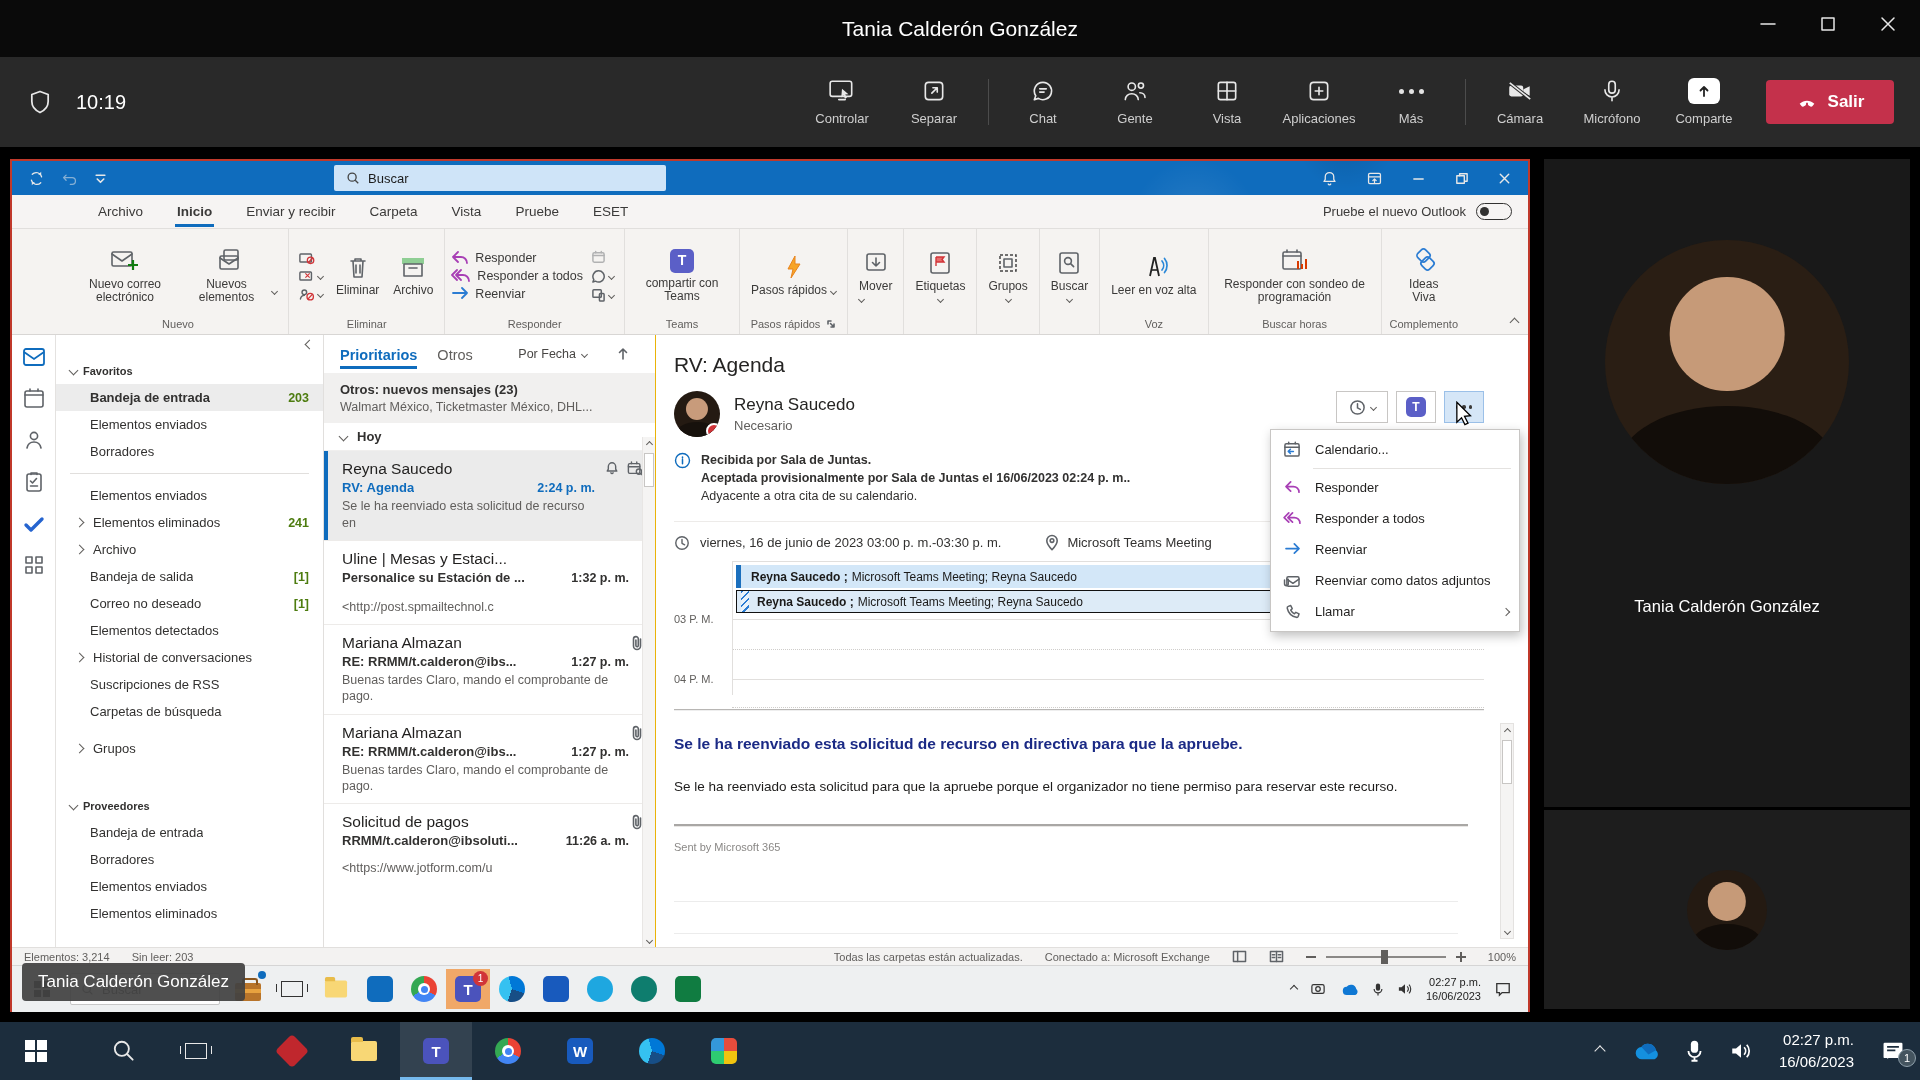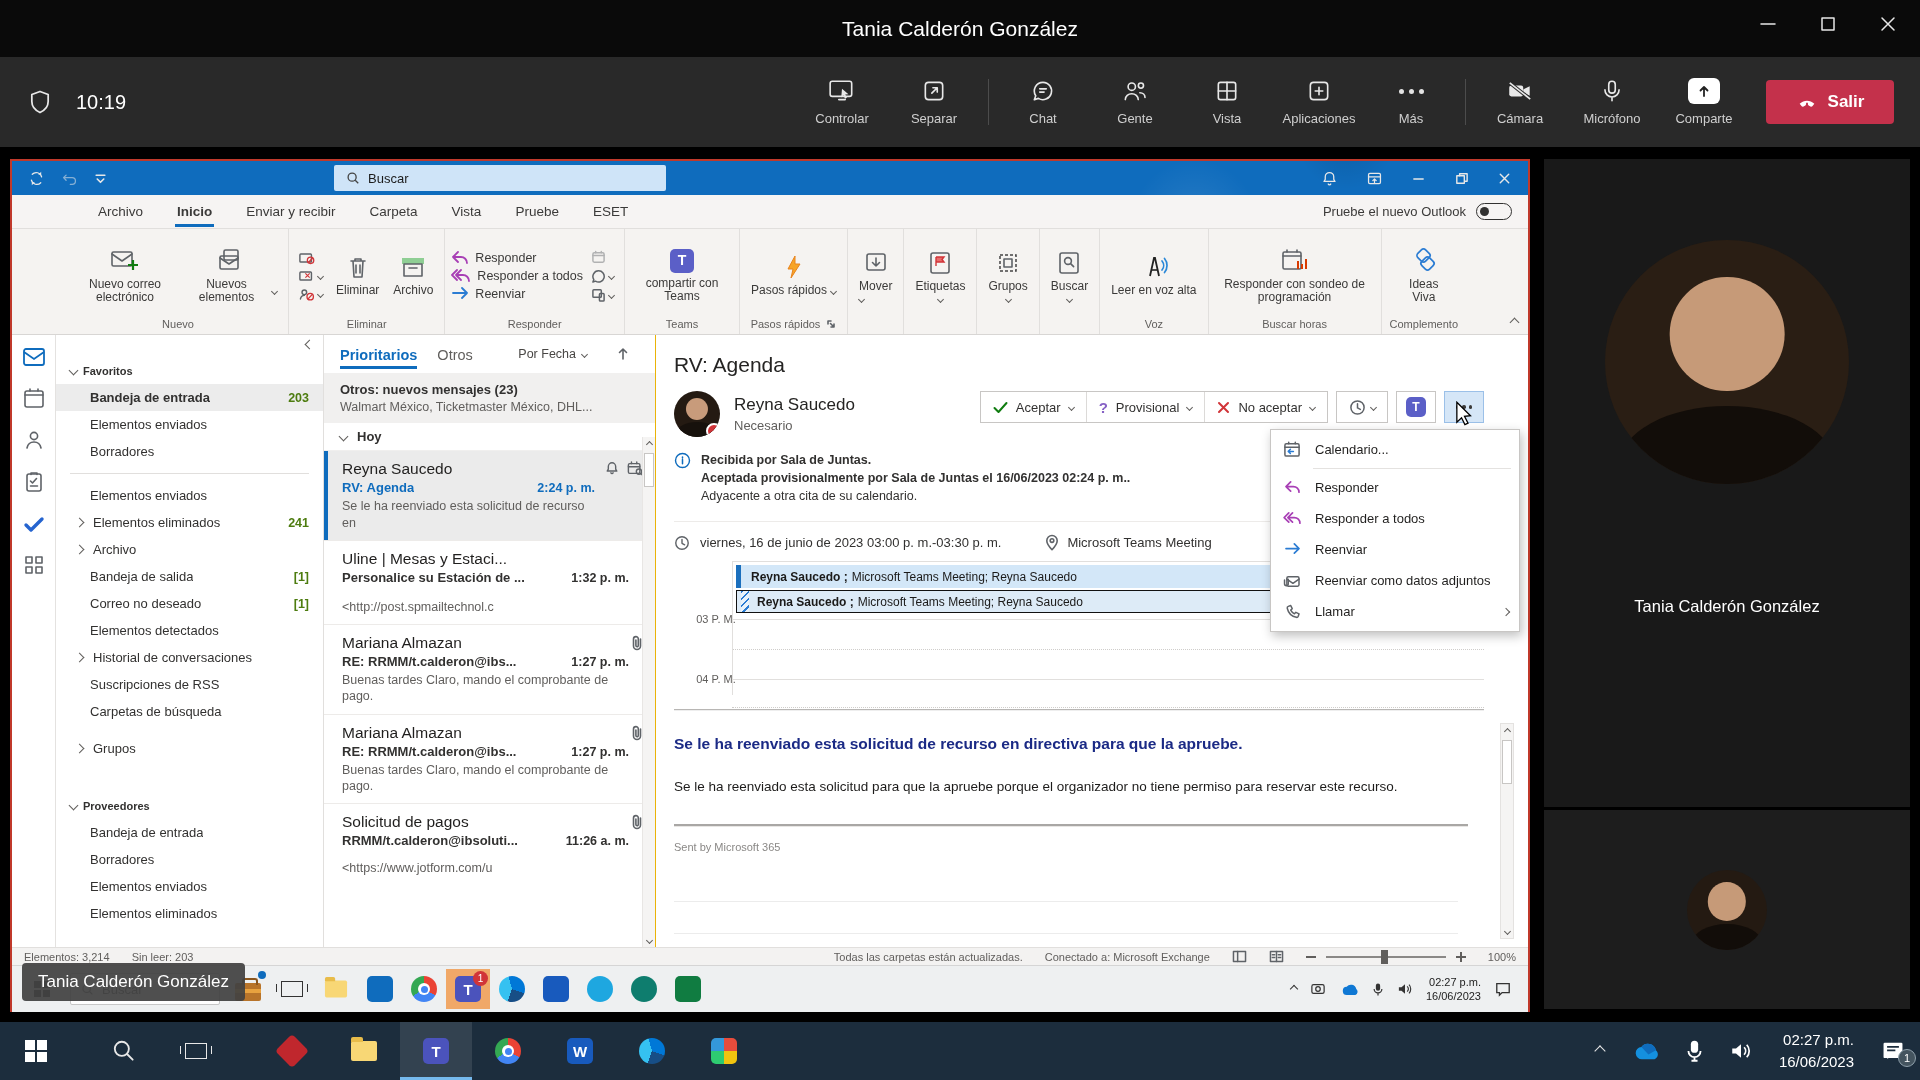--- a/index.html
+++ b/index.html
@@ -106,21 +106,21 @@
 .pavatar:before{content:"";position:absolute;left:50%;top:16%;transform:translateX(-50%);width:48%;height:48%;border-radius:50%;background:#c89b7b}
 .pavatar:after{content:"";position:absolute;left:50%;bottom:-14%;transform:translateX(-50%);width:86%;height:46%;border-radius:50%;background:#17110c}
 .pdot{position:absolute;right:-2px;bottom:-2px;width:16px;height:16px;border-radius:50%;background:#d13438;border:2px solid #fff;z-index:2}
 #sname{font-size:17px;color:#252423}
 #srole{font-size:13px;color:#605e5c;margin-top:3px}
 #minfo{display:flex;gap:10px;margin-top:14px;font-size:12.5px;color:#323130;line-height:1.45}
 #minfo .l1{font-weight:bold}
 #whenrow{display:flex;align-items:center;gap:10px;margin-top:16px;font-size:13px;color:#323130;border-top:1px solid #edebe9;padding-top:12px}
 #whenrow .loc{display:flex;align-items:center;gap:8px;margin-left:34px}
 #calprev{position:relative;height:148px;margin-top:10px;margin-right:44px}
-.cgut{position:absolute;left:16px;width:52px;text-align:center;font-size:11px;color:#605e5c}
+.cgut{position:absolute;left:0;width:52px;text-align:left;font-size:11px;color:#605e5c}
 .cline{position:absolute;left:58px;right:0;height:0;border-top:1px solid #e1dfdd}
 .cdot{border-top:1px dotted #cfcdcb}
 .cvert{position:absolute;left:58px;top:0;bottom:14px;width:0;border-left:1px solid #e1dfdd}
 .cbar{position:absolute;left:62px;right:6px;height:23px;background:#d3e7f8;display:flex;align-items:center;font-size:12px;color:#1b1a19;padding-left:10px;white-space:nowrap;overflow:hidden}
 .cbar b{margin-right:4px}
 #cbar1{top:4px;border-left:5px solid #1b6fbd}
 #cbar2{top:29px;border:1.6px solid #111;background:#ddebf7;padding-left:4px}
 #cbar2 .hatch{width:8px;align-self:stretch;margin-right:8px;background:repeating-linear-gradient(135deg,#2b7cd3 0 2px,#eaf3fb 2px 5px)}
 #bodysep{height:2px;background:#b8b6b4;border-bottom:1px solid #eee;margin-right:44px}
 #bheading{margin-top:24px;font-size:15.5px;font-weight:bold;color:#1b2a85}
@@ -899,41 +899,20 @@
             <span class="sarr" style="bottom:0">
                 <span class="cv d" style="width:5px;height:5px"></span>
               </span>
           </div>
         </div>
 
         <div id="rpane">
           <div id="rsubject">RV: Agenda</div>
 
           <div id="resp">
-            <div id="respgrp">
-              <span class="rspbtn">
-                <svg width="15" height="13" viewBox="0 0 15 13">
-                    <path d="M1.5 7l4 4L13.5 2" fill="none" stroke="#107c10" stroke-width="2" stroke-linecap="round" stroke-linejoin="round"></path>
-                  </svg>
-                <span>Aceptar</span>
-                  <span class="car"></span>
-              </span>
-              <span class="rspbtn">
-                <span style="color:#8661c5;font-weight:bold;font-size:15px">?</span>
-                <span>Provisional</span>
-                  <span class="car"></span>
-              </span>
-              <span class="rspbtn">
-                <svg width="13" height="13" viewBox="0 0 13 13">
-                    <path d="M2 2l9 9m0-9l-9 9" stroke="#d13438" stroke-width="2" stroke-linecap="round"></path>
-                  </svg>
-                <span>No aceptar</span>
-                  <span class="car"></span>
-              </span>
-            </div>
             <span class="sqbtn" style="width:52px">
               <svg width="17" height="17" viewBox="0 0 18 18">
                   <circle class="ic" cx="9" cy="9" r="7"></circle>
                   <path class="ic" d="M9 5v4.4l3 1.6"></path>
                 </svg>
               <span class="car"></span>
             </span>
             <span class="sqbtn">
                 <span class="tlogo" style="width:20px;height:20px;font-size:12px"></span>
               </span>

